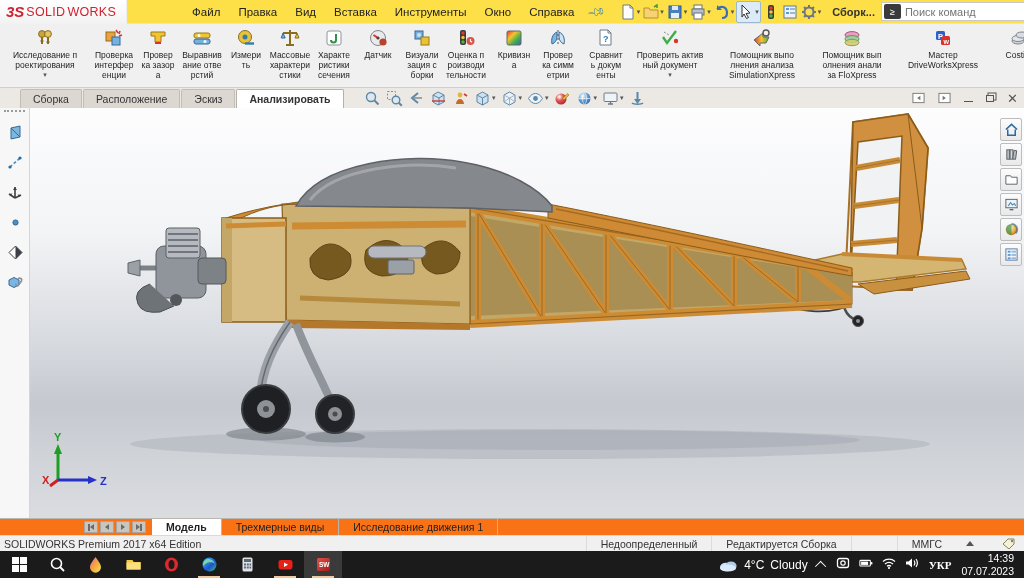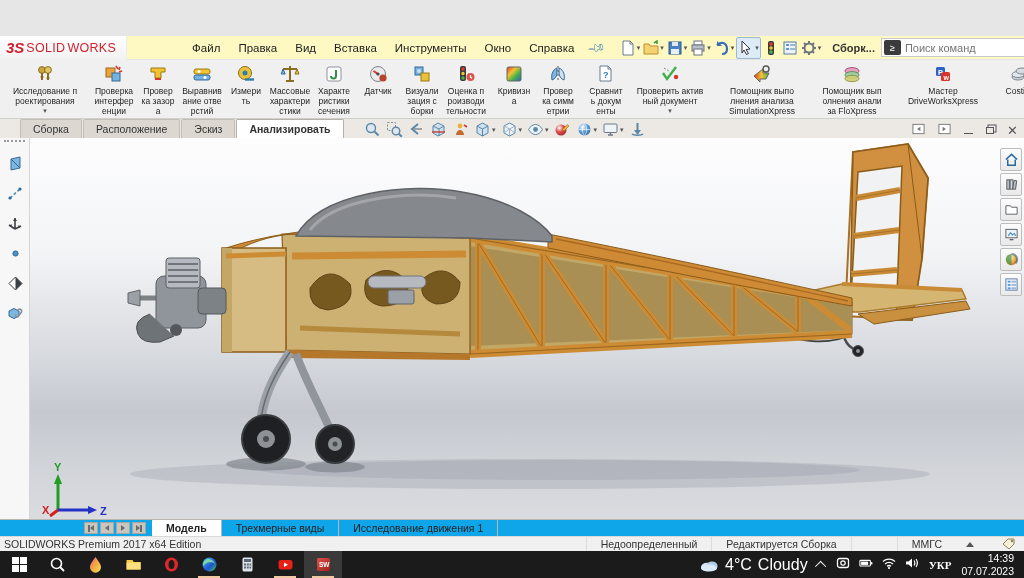--- a/index.html
+++ b/index.html
@@ -1,21 +1,21 @@
 <!DOCTYPE html>
 <html><head>
 <meta charset="utf-8">
 <style>
   * { box-sizing: border-box; margin:0; padding:0; }
   html,body { width:1024px; height:578px; overflow:hidden;
     font-family:"Liberation Sans", sans-serif; background:#e6e6e6; }
   .app { width:1024px; height:578px; display:flex; flex-direction:column; }
 
   
-  .menubar { height:24px; background:#fef9c3; display:flex; align-items:center; border-bottom:1px solid #e3e3e3;margin-top:36px; }
+  .menubar { height:24px; background:#fde047; display:flex; align-items:center; border-bottom:1px solid #e3e3e3; }
   .logo { display:flex; align-items:baseline; gap:2px; padding:0 10px 0 6px; height:24px; align-items:center;
           border-right:1px solid #eee; background:linear-gradient(180deg,#fff,#f2f2f2); }
   .logo .dsmark { color:#d1212e; font-weight:bold; font-style:italic; font-size:15px; }
   .logo .solid { color:#d1212e; font-weight:normal; font-size:12.5px; letter-spacing:.3px; }
   .logo .works { color:#d1212e; font-size:12.5px; letter-spacing:.3px; }
   .menus { display:flex; }
   .menu-item { font-size:11.5px; color:#222; padding:4px 9px; cursor:default; }
   .pin { margin:0 6px; color:#2a7ab8; font-size:12px; transform:rotate(35deg); }
   .qat { display:flex; align-items:center; gap:1px; margin-left:8px; }
   .qbtn { display:flex; align-items:center; padding:2px 1px; border-radius:2px; }
@@ -54,21 +54,21 @@
   .vpsvg { position:absolute; inset:0; }
   .ltree { position:absolute; left:0; top:0; bottom:0; width:30px; background:#f7f7f7; border-right:1px solid #d6d6d6; }
   .ltree .dots { height:6px; margin:2px 4px; border-top:2px dotted #9a9a9a; }
   .ltree .ticon { width:30px; height:30px; display:flex; align-items:center; justify-content:center; }
   .ltree svg { width:17px; height:17px; }
   .taskpane { position:absolute; right:2px; top:10px; display:flex; flex-direction:column; gap:2px; }
   .tpbtn { width:22px; height:23px; background:linear-gradient(180deg,#fcfcfc,#e9e9e9); border:1px solid #bdbdbd; border-radius:2px; display:flex; align-items:center; justify-content:center; }
   .tpbtn svg { width:15px; height:15px; }
 
   
-  .btabs { height:17px; background:#0ea5e9; display:flex; align-items:stretch; border-top:1px solid #b9b6b0; font-size:10.5px; }
+  .btabs { height:17px; background:#f97316; display:flex; align-items:stretch; border-top:1px solid #b9b6b0; font-size:10.5px; }
   .bnav { display:flex; align-items:center; gap:2px; padding:0 6px 0 84px; }
   .bnav .nb { width:14px; height:12px; background:#c9c6c0; border:1px solid #a8a5a0; display:flex; align-items:center; justify-content:center; }
   .tri { width:0; height:0; border-top:3px solid transparent; border-bottom:3px solid transparent; }
   .tri.left { border-right:4px solid #6b6b6b; }
   .tri.right { border-left:4px solid #6b6b6b; }
   .bar { width:1.5px; height:7px; background:#6b6b6b; }
   .btab { padding:2px 14px; border-right:1px solid #b9b6b0; color:#222; }
   .btab.active { background:#fff; font-weight:bold; }
 
   
@@ -79,21 +79,21 @@
   .caret-up { width:0;height:0;border-left:4px solid transparent;border-right:4px solid transparent;border-bottom:5px solid #555; margin:0 10px; }
   .gem { margin:0 8px 0 18px; }
 
   
   .taskbar { height:27px; background:#1b1b1b; display:flex; align-items:center; color:#fff; }
   .tb-ico { width:38px; height:27px; display:flex; align-items:center; justify-content:center; position:relative; }
   .tb-ico svg { width:17px; height:17px; }
   .tb-ico.running::after { content:""; position:absolute; left:8px; right:8px; bottom:0; height:2.5px; background:#f0c9a0; }
   .tb-ico.active { background:#3a3a3a; }
   .tright { margin-left:auto; display:flex; align-items:center; gap:10px; padding-right:6px; }
-  .weather { display:flex; align-items:center; gap:6px; font-size:16px; }
+  .weather { display:flex; align-items:center; gap:6px; font-size:12px; }
   .chev { width:8px; height:8px; border-left:1.6px solid #fff; border-top:1.6px solid #fff; transform:rotate(45deg) translateY(2px); }
   .tray { display:flex; align-items:center; gap:9px; }
   .tray svg { width:14px; height:14px; }
   .lang { font-size:11px; font-weight:bold;font-family:Liberation Serif, serif; }
   .clock { text-align:right; font-size:10.5px; line-height:1.2; padding-right:4px; }
 </style>
 </head>
 <body>
 
 <div class="app">

